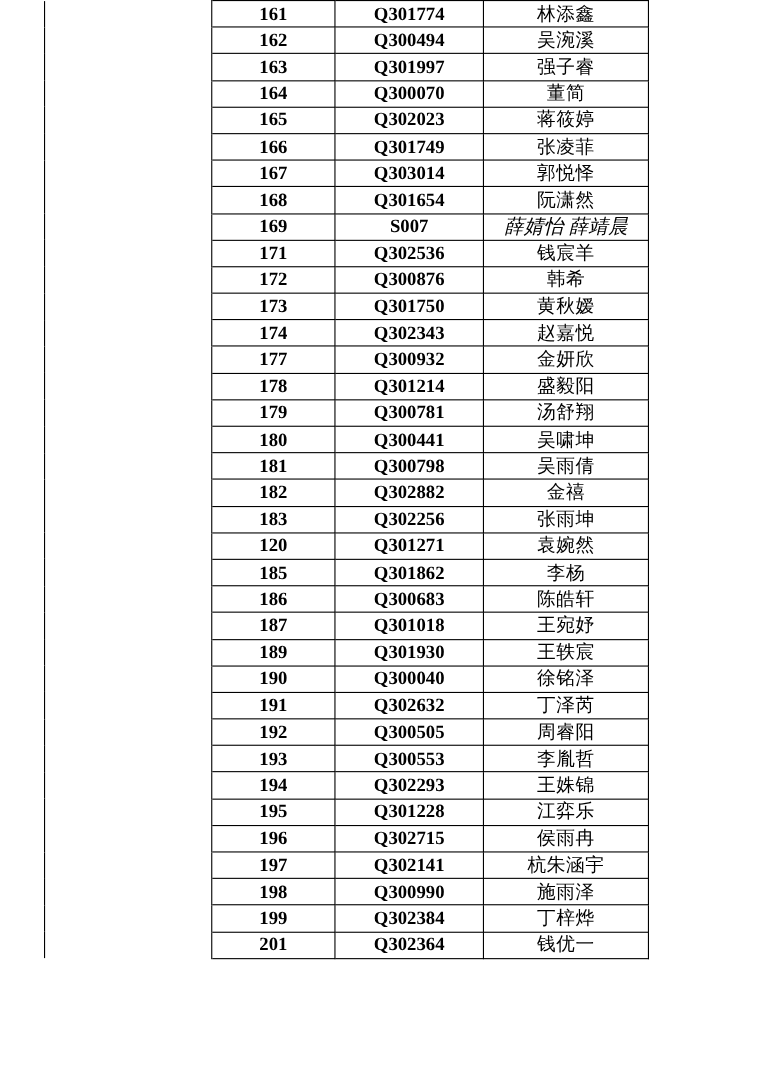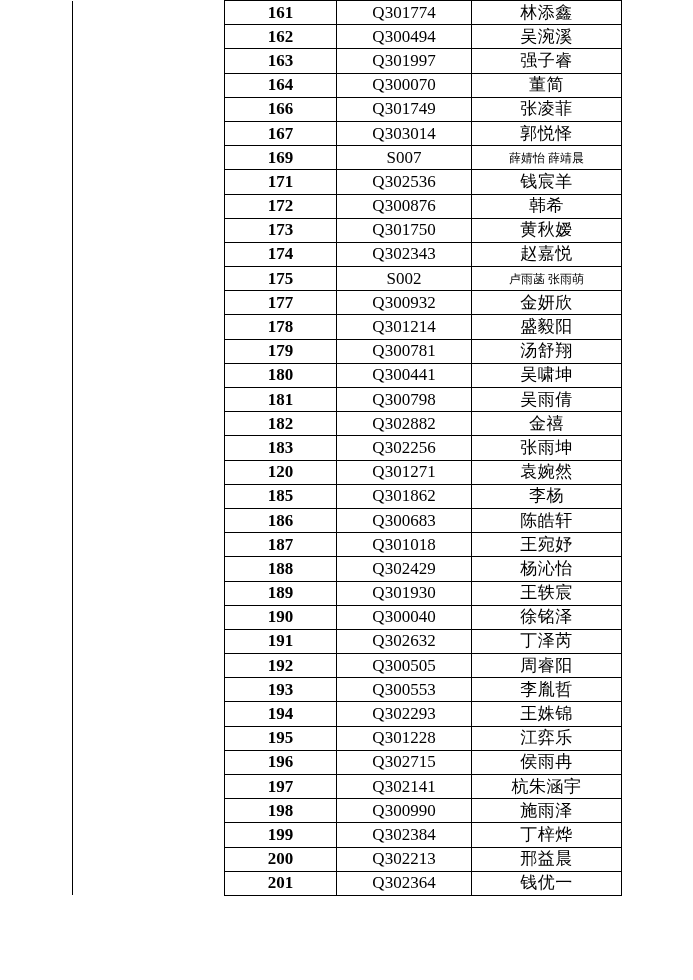--- a/index.html
+++ b/index.html
@@ -12,21 +12,21 @@
     height: 980px;
     font-family: "Liberation Serif", serif;
     color: #000000;
     overflow: hidden;
   }
   .page {
     position: relative;
     width: 565px;
     height: 980px;
     box-sizing: border-box;
-    padding-left: 72px;
+    padding-left: 40px;
     padding-right: 72px;
   }
   table.roster {
     width: 549px;
     border-collapse: collapse;
     table-layout: fixed;
     margin: 0;
     border-left: 1px solid #000;
     border-right: 1px solid #000;
   }
@@ -51,28 +51,30 @@
     border-bottom: none;
     border-left: none;
   }
   table.roster tr:first-child td.blank { border-top: none; }
   td.num {
     font-weight: bold;
     font-size: 17px;
   }
   td.code {
     font-size: 16px;
+    font-weight: bold;
   }
   td.name {
     font-size: 17px;
     letter-spacing: 0.5px;
   }
   td.name.pair {
-    font-size: 12px;
+    font-size: 18px;
     letter-spacing: 0px;
+    font-style: italic;
   }
 </style>
 </head>
 <body>
 
 <div class="page">
   <table class="roster">
     <colgroup>
       <col class="c-blank">
       <col class="c-num">
@@ -99,32 +101,44 @@
           <td class="name">强子睿</td>
         </tr>
         <tr>
           <td class="blank"></td>
           <td class="num">164</td>
           <td class="code">Q300070</td>
           <td class="name">董简</td>
         </tr>
         <tr>
           <td class="blank"></td>
+          <td class="num">165</td>
+          <td class="code">Q302023</td>
+          <td class="name">蒋筱婷</td>
+        </tr>
+        <tr>
+          <td class="blank"></td>
           <td class="num">166</td>
           <td class="code">Q301749</td>
           <td class="name">张凌菲</td>
         </tr>
         <tr>
           <td class="blank"></td>
           <td class="num">167</td>
           <td class="code">Q303014</td>
           <td class="name">郭悦怿</td>
         </tr>
         <tr>
           <td class="blank"></td>
+          <td class="num">168</td>
+          <td class="code">Q301654</td>
+          <td class="name">阮潇然</td>
+        </tr>
+        <tr>
+          <td class="blank"></td>
           <td class="num">169</td>
           <td class="code">S007</td>
           <td class="name pair">薛婧怡 薛靖晨</td>
         </tr>
         <tr>
           <td class="blank"></td>
           <td class="num">171</td>
           <td class="code">Q302536</td>
           <td class="name">钱宸羊</td>
         </tr>
@@ -141,26 +155,20 @@
           <td class="name">黄秋嫒</td>
         </tr>
         <tr>
           <td class="blank"></td>
           <td class="num">174</td>
           <td class="code">Q302343</td>
           <td class="name">赵嘉悦</td>
         </tr>
         <tr>
           <td class="blank"></td>
-          <td class="num">175</td>
-          <td class="code">S002</td>
-          <td class="name pair">卢雨菡 张雨萌</td>
-        </tr>
-        <tr>
-          <td class="blank"></td>
           <td class="num">177</td>
           <td class="code">Q300932</td>
           <td class="name">金妍欣</td>
         </tr>
         <tr>
           <td class="blank"></td>
           <td class="num">178</td>
           <td class="code">Q301214</td>
           <td class="name">盛毅阳</td>
         </tr>
@@ -213,26 +221,20 @@
           <td class="name">陈皓轩</td>
         </tr>
         <tr>
           <td class="blank"></td>
           <td class="num">187</td>
           <td class="code">Q301018</td>
           <td class="name">王宛妤</td>
         </tr>
         <tr>
           <td class="blank"></td>
-          <td class="num">188</td>
-          <td class="code">Q302429</td>
-          <td class="name">杨沁怡</td>
-        </tr>
-        <tr>
-          <td class="blank"></td>
           <td class="num">189</td>
           <td class="code">Q301930</td>
           <td class="name">王轶宸</td>
         </tr>
         <tr>
           <td class="blank"></td>
           <td class="num">190</td>
           <td class="code">Q300040</td>
           <td class="name">徐铭泽</td>
         </tr>
@@ -282,26 +284,20 @@
           <td class="blank"></td>
           <td class="num">198</td>
           <td class="code">Q300990</td>
           <td class="name">施雨泽</td>
         </tr>
         <tr>
           <td class="blank"></td>
           <td class="num">199</td>
           <td class="code">Q302384</td>
           <td class="name">丁梓烨</td>
-        </tr>
-        <tr>
-          <td class="blank"></td>
-          <td class="num">200</td>
-          <td class="code">Q302213</td>
-          <td class="name">邢益晨</td>
         </tr>
         <tr>
           <td class="blank"></td>
           <td class="num">201</td>
           <td class="code">Q302364</td>
           <td class="name">钱优一</td>
         </tr>
       </tbody>
   </table>
 </div>

